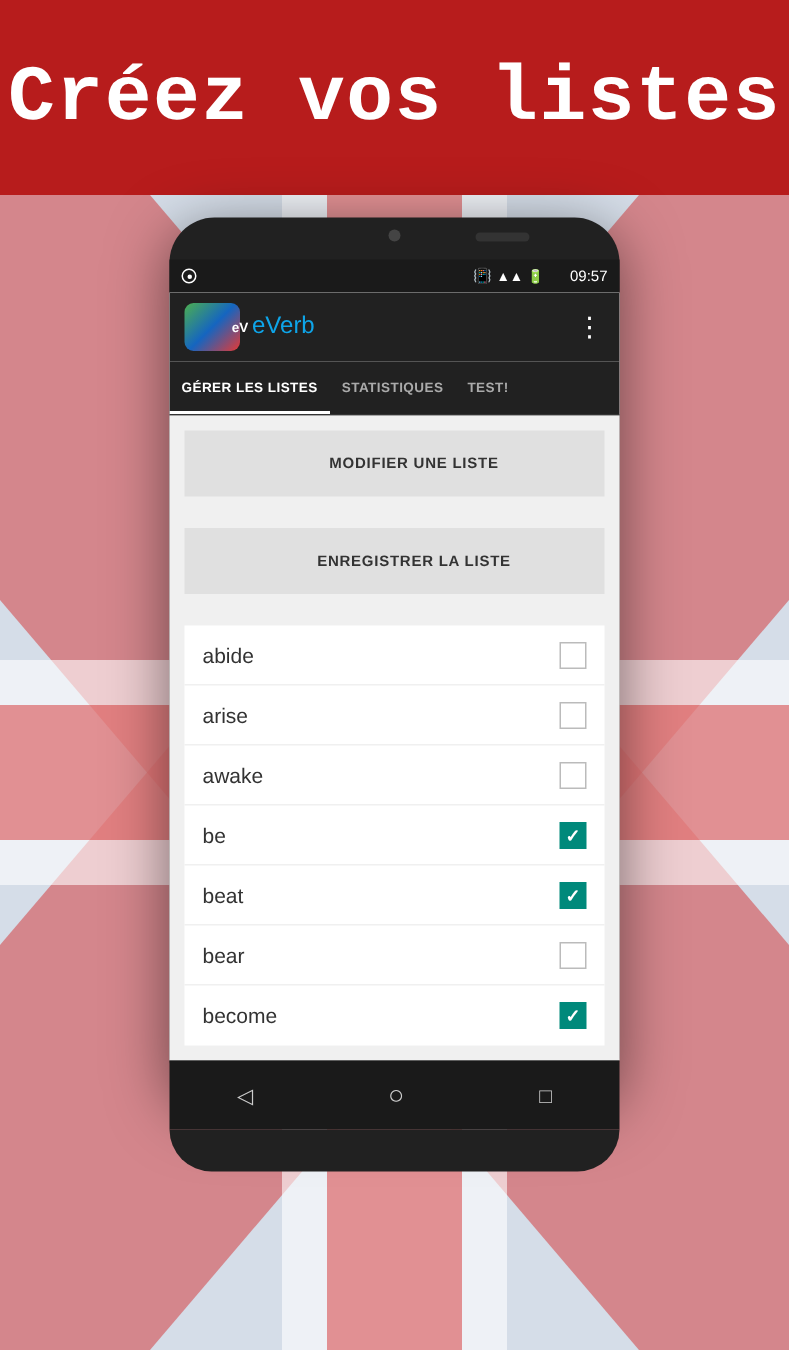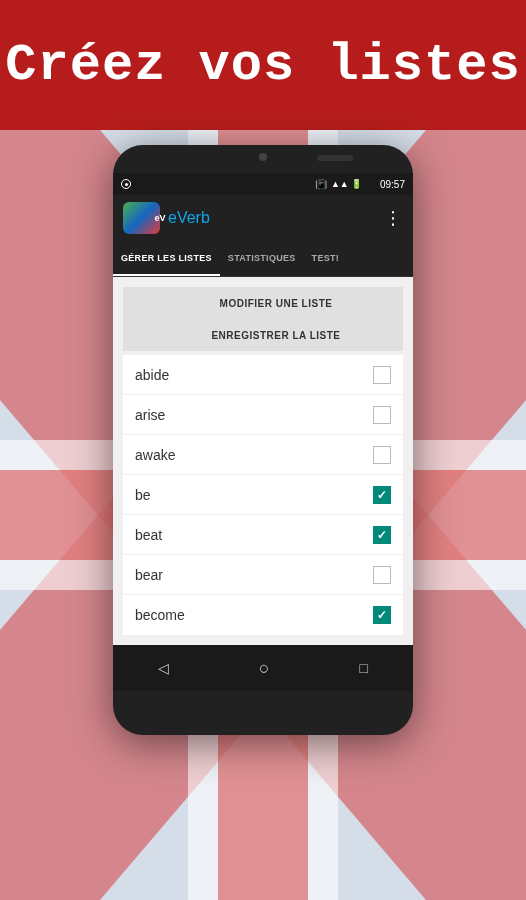--- a/index.html
+++ b/index.html
@@ -197,24 +197,24 @@
     }
 
     
     .content-area {
       background: #f0f0f0;
       padding: 10px;
     }
 
     .action-btn {
       width: 100%;
-      height: 32px;
+      height: 44px;
       background: #e0e0e0;
       border: none;
-      margin-bottom: 0;
+      margin-bottom: 21px;
       font-size: 10px;
       font-weight: bold;
       color: #333;
       letter-spacing: 0.5px;
       cursor: pointer;
       display: flex;
       align-items: center;
       justify-content: center;
       padding-left: 26px;
     }

